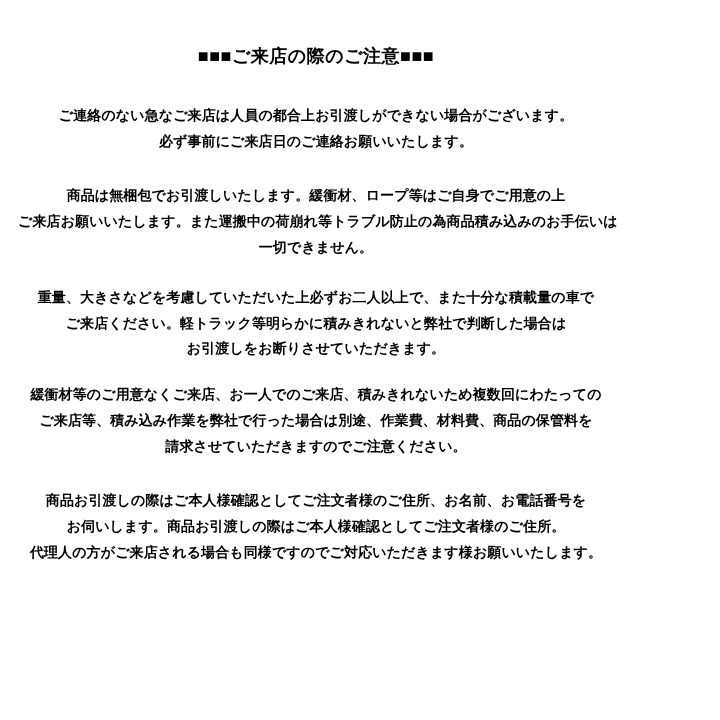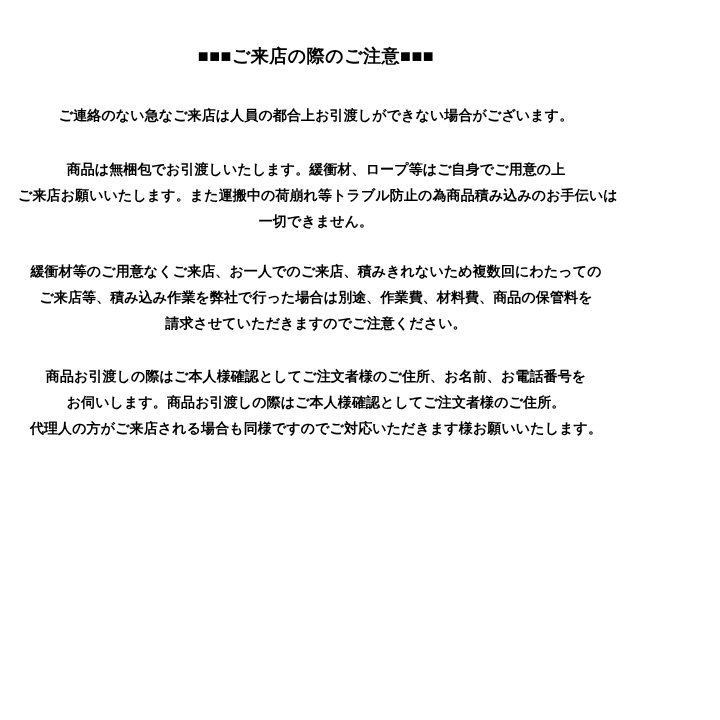--- a/index.html
+++ b/index.html
@@ -55,28 +55,34 @@
 </style>
 </head>
 <body>
 
 <div class="page">
 
   <h1 class="notice-title">■■■ご来店の際のご注意■■■</h1>
 
   <div class="para gap-lg">
     <span class="line">ご連絡のない急なご来店は人員の都合上お引渡しができない場合がございます。</span>
+    <span class="line">必ず事前にご来店日のご連絡お願いいたします。</span>
   </div>
 
   <div class="para gap-md">
     <span class="line">商品は無梱包でお引渡しいたします。緩衝材、ロープ等はご自身でご用意の上</span>
     <span class="line">ご来店お願いいたします。また運搬中の荷崩れ等トラブル防止の為商品積み込みのお手伝いは</span>
     <span class="line">一切できません。</span>
   </div>
 
+  <div class="para gap-sm">
+    <span class="line">重量、大きさなどを考慮していただいた上必ずお二人以上で、また十分な積載量の車で</span>
+    <span class="line">ご来店ください。軽トラック等明らかに積みきれないと弊社で判断した場合は</span>
+    <span class="line">お引渡しをお断りさせていただきます。</span>
+  </div>
 
   <div class="para gap-lg">
     <span class="line">緩衝材等のご用意なくご来店、お一人でのご来店、積みきれないため複数回にわたっての</span>
     <span class="line">ご来店等、積み込み作業を弊社で行った場合は別途、作業費、材料費、商品の保管料を</span>
     <span class="line">請求させていただきますのでご注意ください。</span>
   </div>
 
   <div class="para">
     <span class="line">商品お引渡しの際はご本人様確認としてご注文者様のご住所、お名前、お電話番号を</span>
     <span class="line">お伺いします。商品お引渡しの際はご本人様確認としてご注文者様のご住所。</span>

